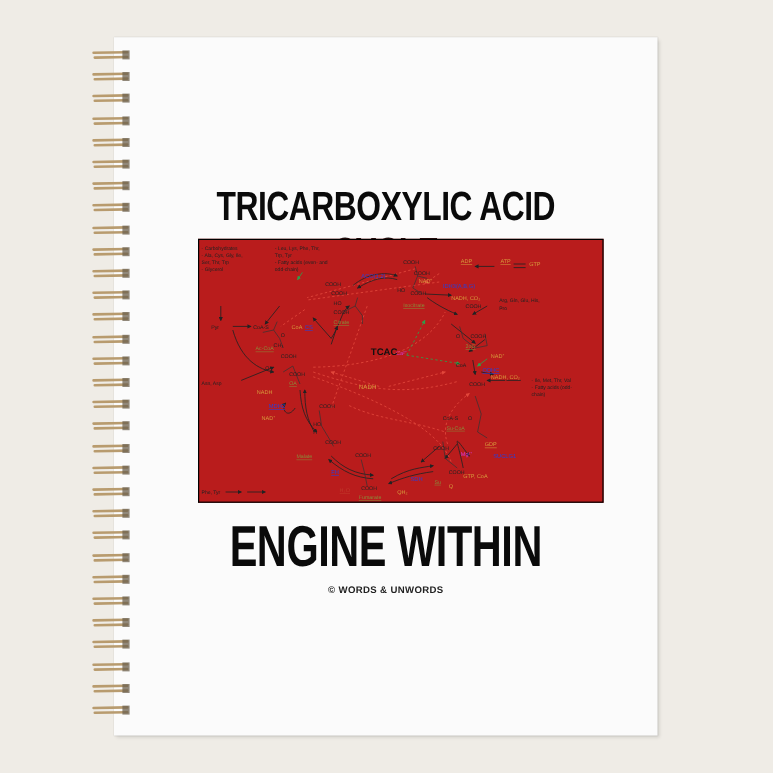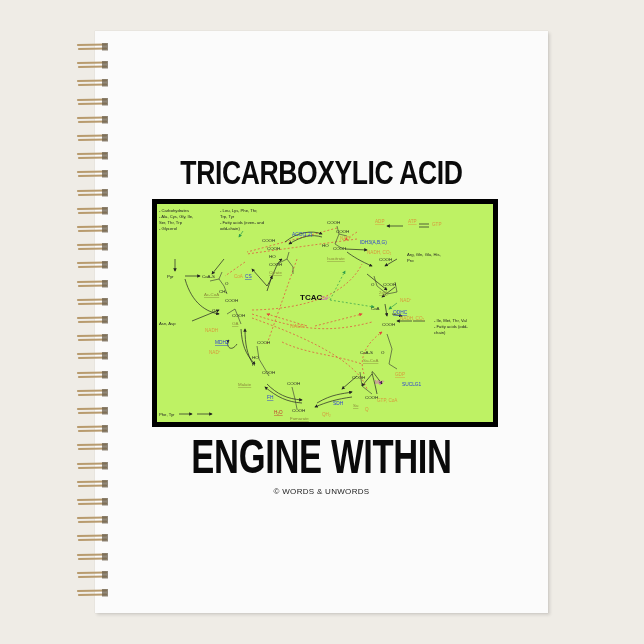--- a/index.html
+++ b/index.html
@@ -5,22 +5,22 @@
   html, body { margin:0; padding:0; }
   body { width:644px; height:644px; background:#efece6; position:relative; overflow:hidden; font-family:"Liberation Sans", sans-serif; }
   .page { position:absolute; left:95px; top:31px; width:453px; height:582px; background:#fbfbfb;
           box-shadow: 2px 2px 3px rgba(0,0,0,0.12), 0 0 1px rgba(0,0,0,0.15); }
   .rings { position:absolute; left:76px; top:38px; width:34px; height:560px; }
   .ring { position:absolute; left:0; width:34px; height:10px; }
   .title { position:absolute; left:95px; width:453px; text-align:center; font-family:"Liberation Sans", sans-serif;
            font-weight:bold; color:#0a0a0a; transform:scaleX(0.78); transform-origin:center; letter-spacing:-0.5px; }
   .title1 { top:153px; font-size:34px; }
   .title2 { top:429px; font-size:48px; transform:scaleX(0.72); }
-  .copyright { position:absolute; left:95px; width:453px; top:487px; text-align:center; font-size:8px; font-weight:normal; color:#222; letter-spacing:0.3px; }
-  .diagram { position:absolute; left:152px; top:199px; width:336px; height:218px; background:#bef264; border:5px solid #000000; }
+  .copyright { position:absolute; left:95px; width:453px; top:487px; text-align:center; font-size:8px; font-weight:bold; color:#222; letter-spacing:0.3px; }
+  .diagram { position:absolute; left:165px; top:199px; width:336px; height:218px; background:#b91c1c; border:1px solid #000000; }
   .diagram svg { position:absolute; left:0; top:0; }
   .t { font-family:"Liberation Sans", sans-serif; }
 </style>
 </head>
 <body>
 
 <div class="page"></div>
 <div class="rings" id="rings">
     <div class="ring" style="top: 0px;"><svg width="34" height="10" viewBox="0 0 34 10">
         <path d="M2,3 L30,2.5" stroke="#b89b6e" stroke-width="2.2" stroke-linecap="round"></path>

